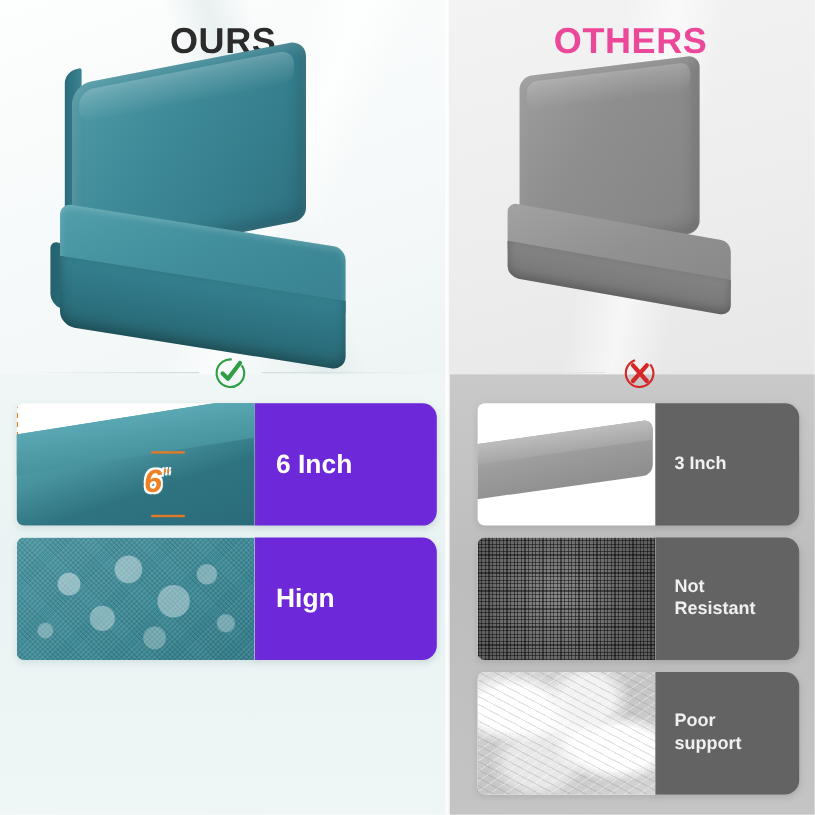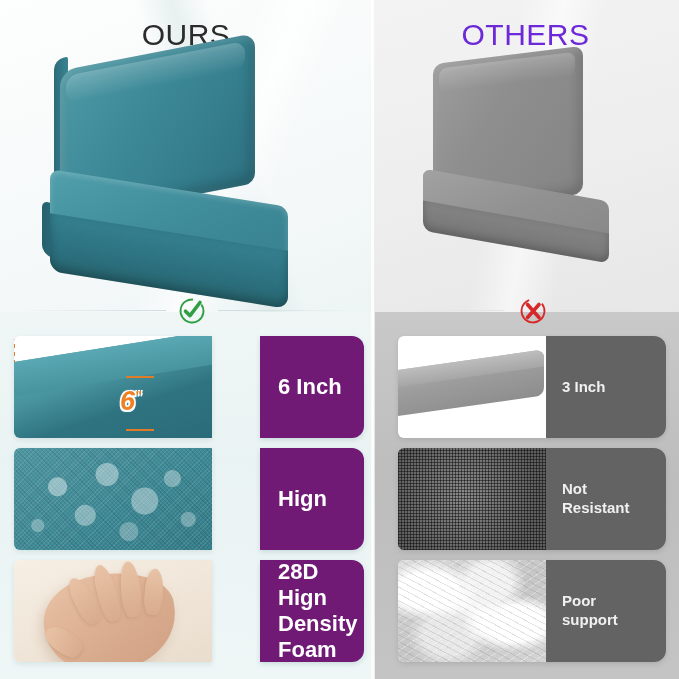--- a/index.html
+++ b/index.html
@@ -22,23 +22,23 @@
   .split-line{position:absolute;left:371px;top:0;width:3px;height:679px;
     background:linear-gradient(to bottom,#ffffff,#fbfcfc);opacity:.95;}
 
   
   .lower-left{position:absolute;left:0;top:312px;width:372px;height:367px;
     background:linear-gradient(180deg,#f0f6f6 0%,#eaf3f3 40%,#eef6f6 100%);}
   .lower-right{position:absolute;left:375px;top:312px;width:304px;height:367px;
     background:linear-gradient(180deg,#c9c9c9 0%,#bdbdbd 45%,#c4c4c4 100%);}
 
   
-  .hdr{position:absolute;top:18px;font-size:30px;font-weight:normal;letter-spacing:.5px;}
+  .hdr{position:absolute;top:18px;font-size:30px;font-weight:bold;letter-spacing:.5px;}
   .hdr-ours{left:0;width:372px;text-align:center;color:#2b2b2b;}
-  .hdr-others{left:372px;width:307px;text-align:center;color:#6d28d9;}
+  .hdr-others{left:372px;width:307px;text-align:center;color:#ec4899;}
 
   
   .hero{position:absolute;}
   .hero-l{left:38px;top:52px;width:290px;height:245px;}
   .hero-r{left:415px;top:55px;width:215px;height:230px;}
 
   
   .cush{position:absolute;}
   
   .tl-back{left:22px;top:0px;width:195px;height:150px;
@@ -93,22 +93,22 @@
   .fr{left:398px;width:268px;height:102px;}
   .row1{top:336px;} .row2{top:448px;} .row3{top:560px;}
 
   .fthumb{position:relative;overflow:hidden;flex:0 0 auto;
           border-radius:6px 0 0 6px;background:#fff;}
   .fl .fthumb{width:198px;height:102px;}
   .fr .fthumb{width:148px;height:102px;}
 
   .flabel{flex:1 1 auto;display:flex;align-items:center;
           border-radius:0 12px 12px 0;box-sizing:border-box;}
-  .fl .flabel{background:#701a75;padding-left:18px;
-              box-shadow:0 2px 5px rgba(120,150,155,.28);margin-left:48px;}
+  .fl .flabel{background:#6d28d9;padding-left:18px;
+              box-shadow:0 2px 5px rgba(120,150,155,.28);}
   .fr .flabel{background:#636363;padding-left:16px;
               box-shadow:0 2px 5px rgba(120,120,120,.3);}
   .fl .flabel span{color:#ffffff;font-size:22px;font-weight:bold;line-height:1.18;}
   .fr .flabel span{color:#f0f0f0;font-size:15px;font-weight:bold;line-height:1.25;}
 
   .fl .fthumb{box-shadow:0 2px 5px rgba(120,150,155,.2);}
   .fr .fthumb{box-shadow:0 2px 5px rgba(120,120,120,.25);}
 
   
   .edge-teal{position:absolute;left:-6px;top:10px;width:215px;height:108px;
@@ -250,38 +250,20 @@
     <div class="fthumb">
       <div class="waterbg"></div>
     </div>
     <div class="flabel">
       <div>
         <span>Hign</span><br>
       </div>
     </div>
   </div>
 
-  <div class="frow fl row3">
-    <div class="fthumb">
-      <div class="foambg"></div>
-      <div class="hand">
-        <div class="fing f1"></div>
-        <div class="fing f2"></div>
-        <div class="fing f3"></div>
-        <div class="fing f4"></div>
-        <div class="fing thumbf"></div>
-      </div>
-    </div>
-    <div class="flabel">
-      <div>
-        <span>28D Hign</span><br>
-        <span>Density Foam</span>
-      </div>
-    </div>
-  </div>
 
   <div class="frow fr row1">
     <div class="fthumb">
       <div class="edge-gray"></div>
     </div>
     <div class="flabel">
       <div>
         <span>3 Inch</span>
       </div>
     </div>

